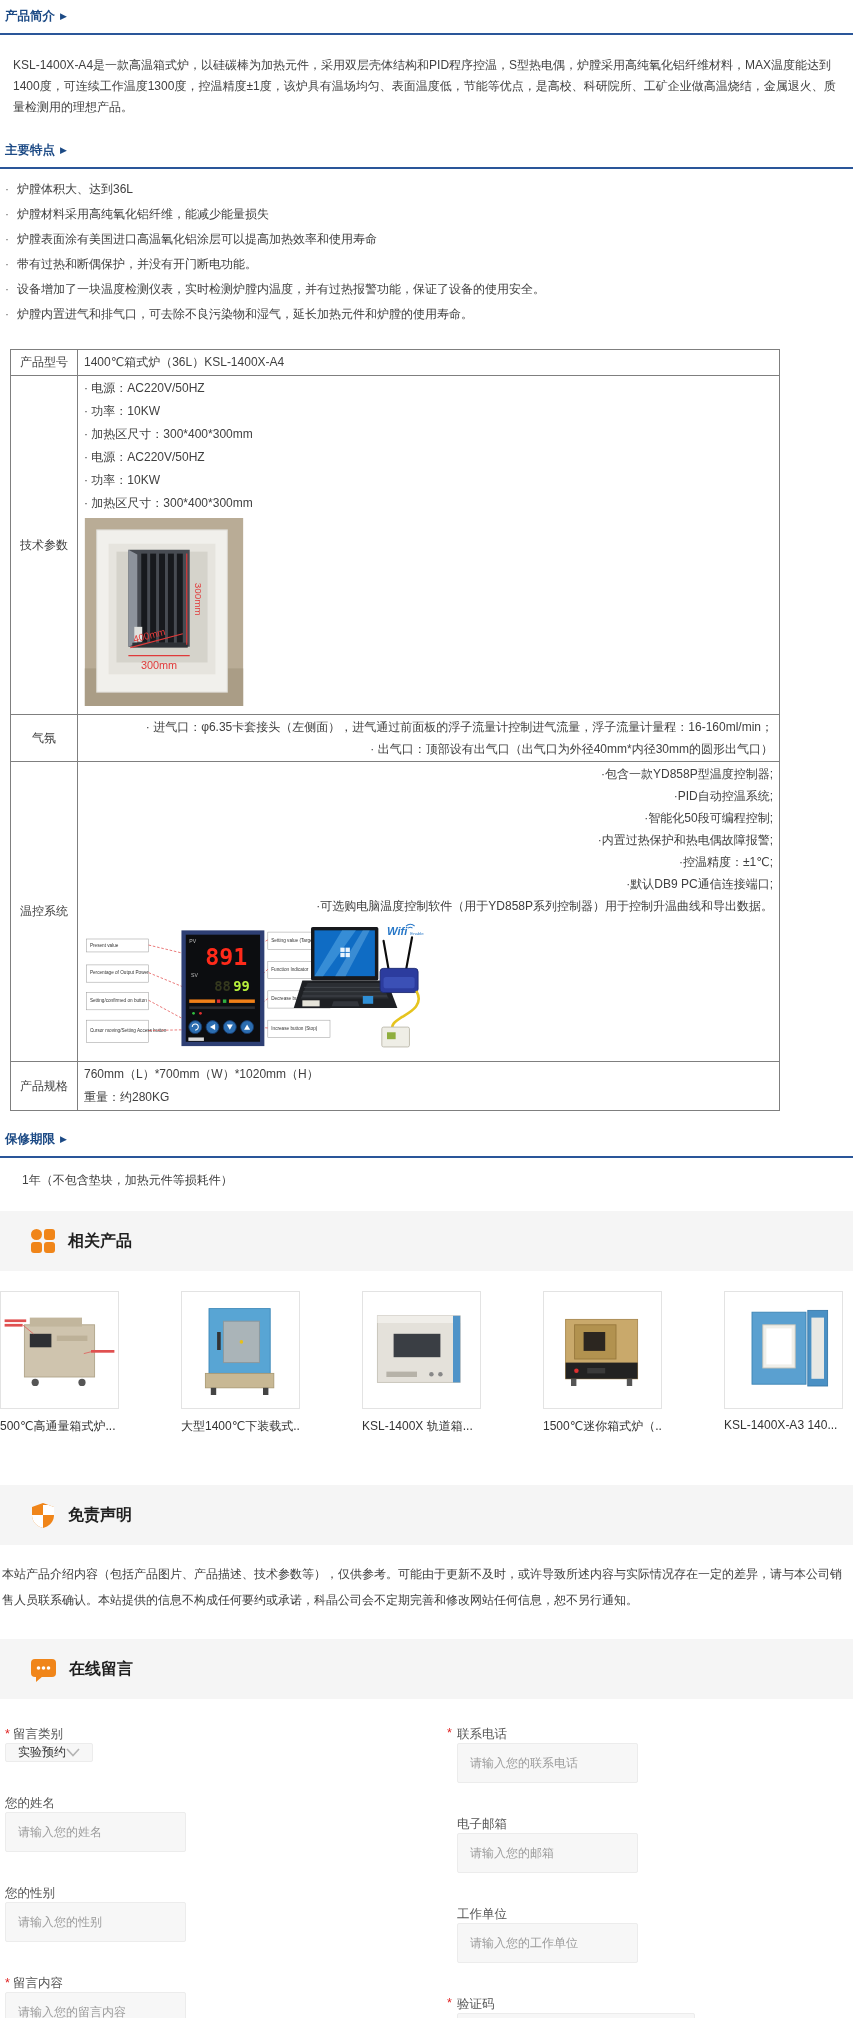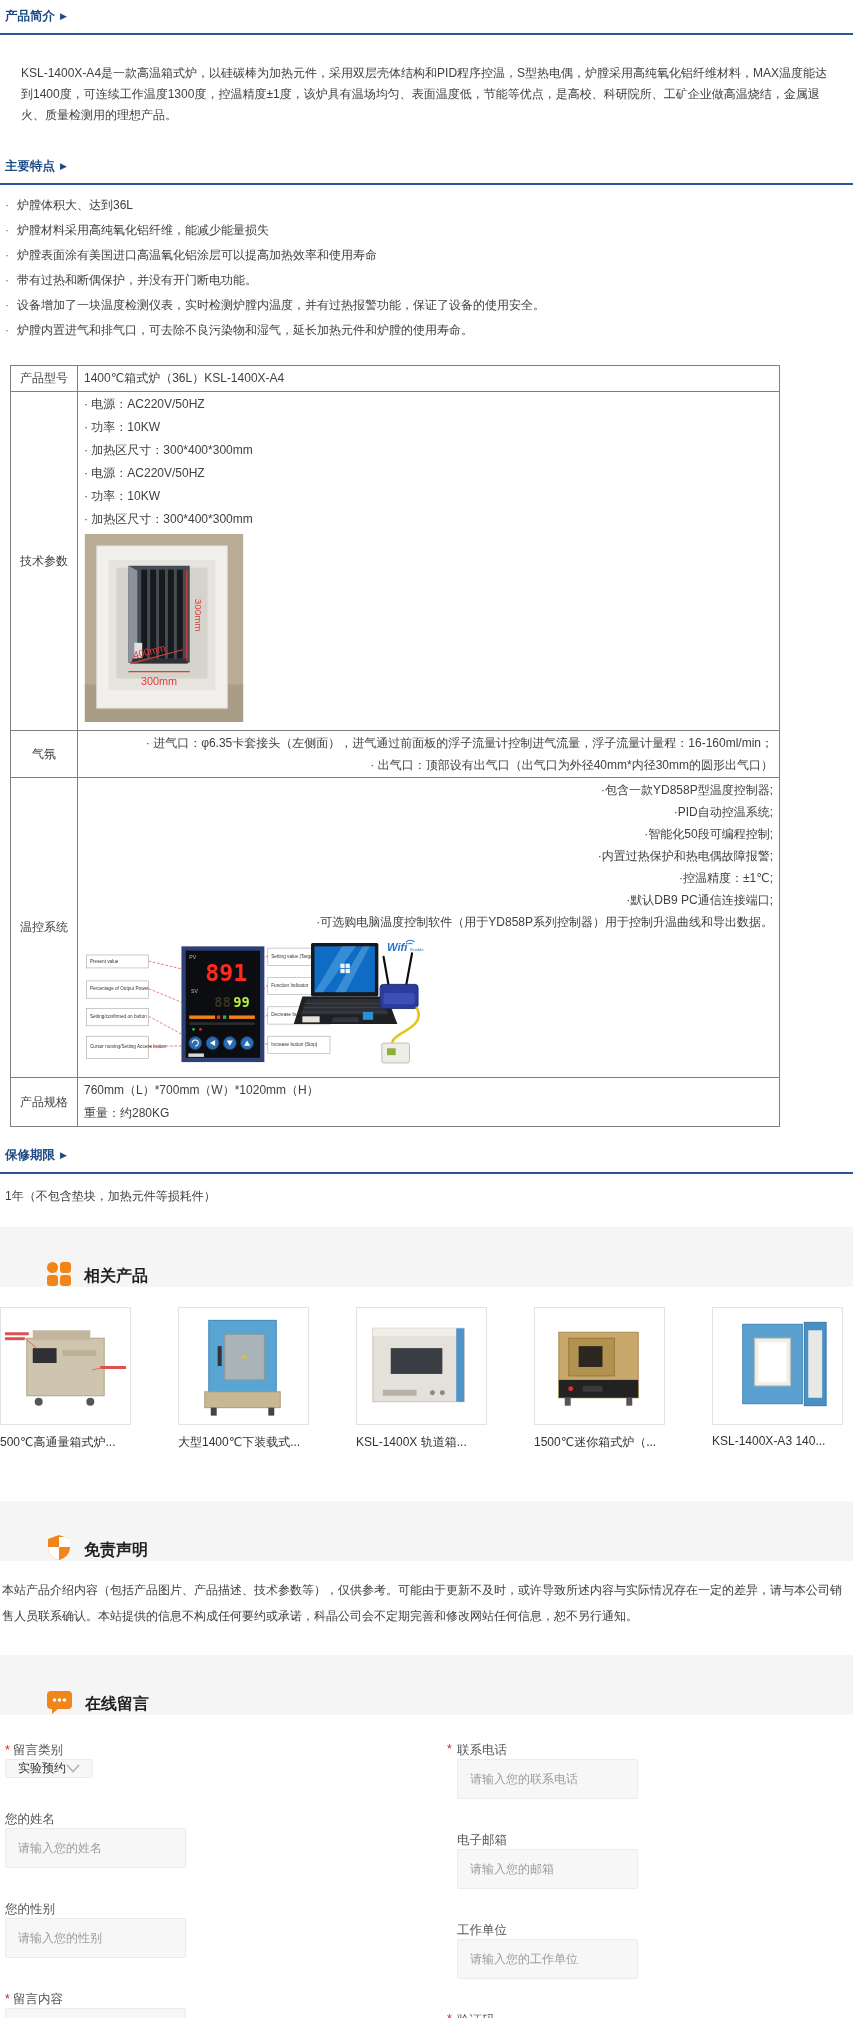--- a/index.html
+++ b/index.html
@@ -1,42 +1,42 @@
 <!DOCTYPE html>
 <html><head>
 <meta charset="utf-8">
 <style>
   html,body{margin:0;padding:0;background:#fff;}
   body{width:853px;font-family:"Liberation Sans","DejaVu Sans",sans-serif;font-size:12px;color:#404040;}
   
   .sec-head{padding:8px 5px 8px;border-bottom:2px solid #2a5699;}
   .sec-title{color:#1c4a85;font-weight:bold;font-size:12.5px;}
   .sec-arrow{color:#1c4a85;font-size:9px;margin-left:5px;vertical-align:1px;}
-  .intro-text{margin:16px;padding:12px 5px 8px;line-height:21px;color:#404040;}
+  .intro-text{margin:8px;padding:12px 5px 8px;line-height:21px;color:#404040;}
   
   .feature-list{padding:8px 5px 6px;}
   .feature-item{line-height:25px;}
   .bullet{color:#666;margin-right:8px;}
   
   .spec-table{border-collapse:collapse;table-layout:fixed;width:770px;margin:16px 0 4px 10px;}
   .spec-table td{border:1px solid #7f7f7f;padding:1px 6px;vertical-align:middle;overflow:visible;}
   .spec-table td.lbl{width:62px;text-align:center;padding:1px 2px;color:#404040;}
   .cell-line{line-height:23px;}
   .cell-line.tight{line-height:22px;text-align:right;}
   .nowrap{white-space:nowrap;}
   .img-wrap{margin:3px 0 4px;}
   
-  .warranty-text{margin:0;padding:12px 5px 4px;line-height:21px;}
-  
-  .band{background:#f5f5f5;height:60px;display:flex;align-items:flex-end;padding-left:46px;}
+  .warranty-text{margin:0;padding:12px 22px 4px;line-height:21px;}
+  
+  .band{background:#f5f5f5;height:60px;display:flex;align-items:center;padding-left:30px;}
   .band-title{font-size:16px;font-weight:bold;color:#1f1f1f;margin-left:12px;}
   .mt16{margin-top:16px;}.mt44{margin-top:44px;}.mt12{margin-top:12px;}
   
   .products{display:flex;justify-content:space-between;padding:20px 10px 6px 0;}
-  .product-card{width:131px;}
+  .product-card{width:119px;}
   .product-img{border:1px solid #e3e3e3;background:#fff;height:116px;overflow:hidden;}
   .product-name{margin-top:9px;font-size:12px;color:#333;white-space:nowrap;overflow:hidden;}
   
   .disclaimer-text{margin:0;padding:16px 5px 14px 2px;line-height:26px;}
   
   .form-wrap{padding:16px 10px 20px 5px;}
   .form-grid{display:flex;gap:62px;}
   .fcol-left{width:390px;}
   .fcol-right{width:386px;}
   .frow{display:flex;align-items:flex-start;margin-bottom:22px;flex-direction:column;}

